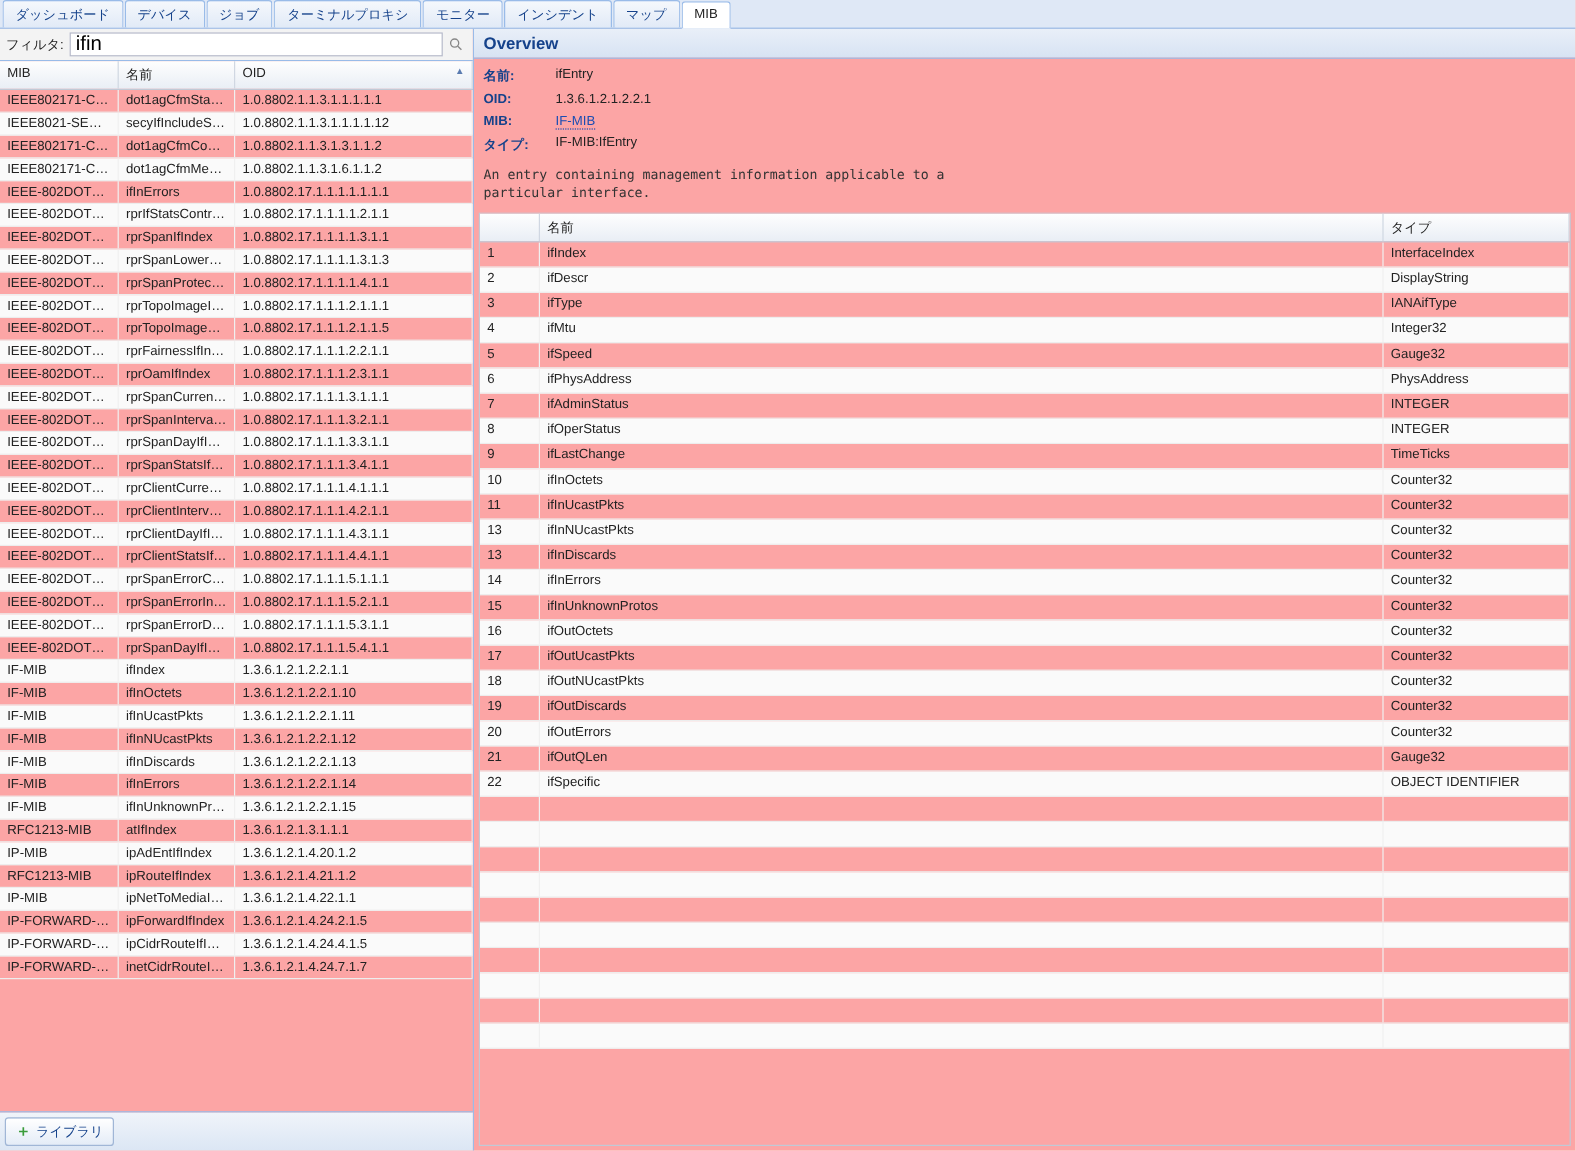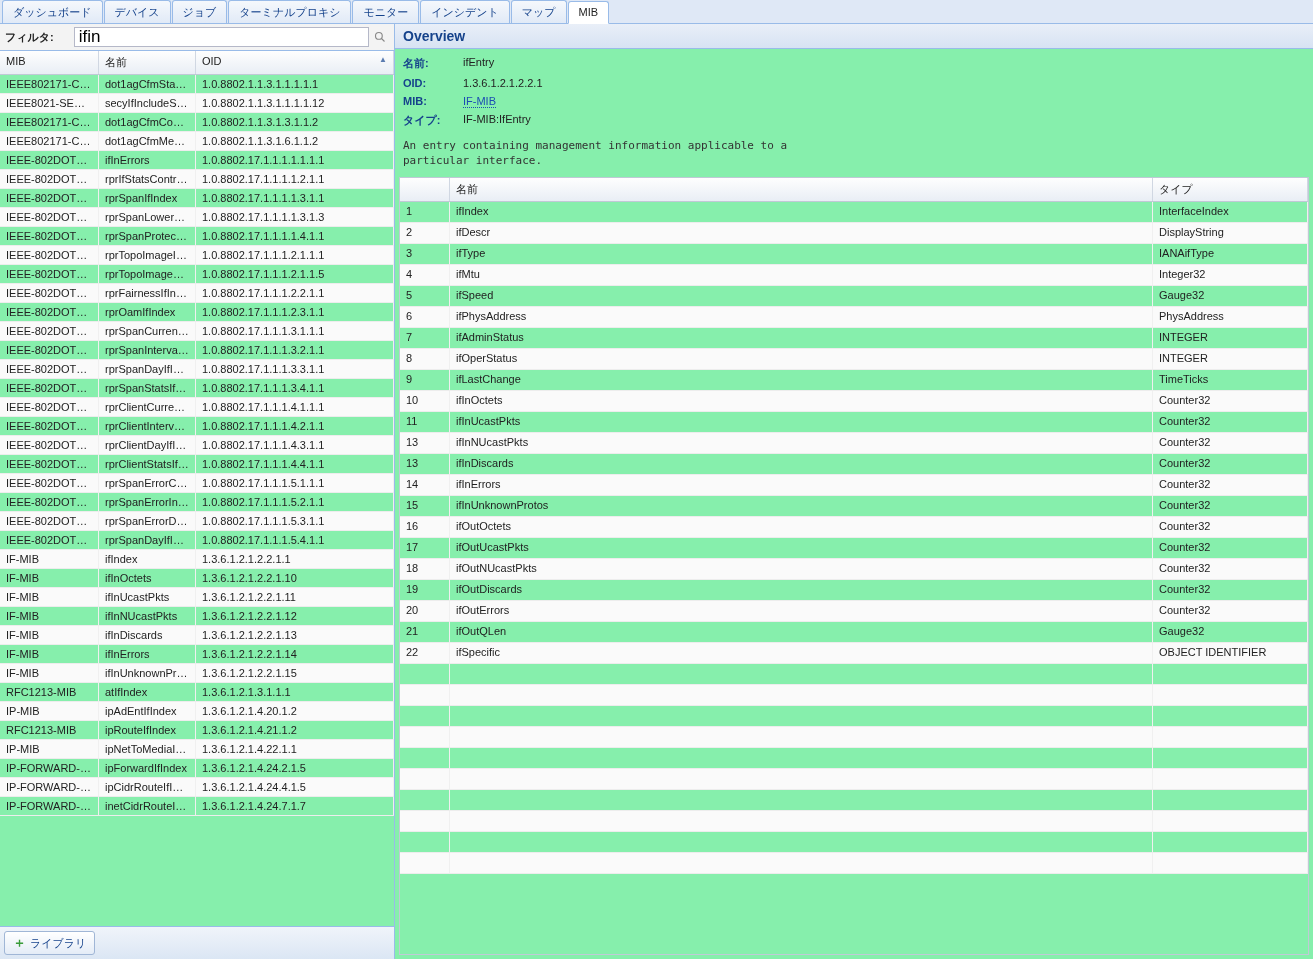--- a/index.html
+++ b/index.html
@@ -1,29 +1,29 @@
 <!DOCTYPE html>
 <html><head>
 <meta charset="utf-8">
 <style>
 * { box-sizing: border-box; margin: 0; padding: 0; }
 body { font-family: "Meiryo", "MS PGothic", Arial, sans-serif; font-size: 11px; background: #fff; color: #222; }
-.app { display: flex; flex-direction: column; width: 1313px; height: 959px; background: #86efac; }
+.app { display: flex; flex-direction: column; width: 1313px; height: 959px; background: #fca5a5; }
 
 
 .tabs { display: flex; background: #dfe8f6; border-bottom: 1px solid #99bbe8; padding-left: 2px; }
 .tab { padding: 4px 10px 3px; border: 1px solid #99bbe8; border-bottom: none; background: linear-gradient(#f5f8fc, #e1eaf7); margin-right: 1px; border-radius: 3px 3px 0 0; cursor: pointer; color: #15428b; font-size: 11px; }
 .tab.active { background: #fff; color: #222; position: relative; top: 1px; border-bottom: 1px solid #fff; }
 
 .main { display: flex; flex: 1; overflow: hidden; }
 
 
 .left { width: 395px; display: flex; flex-direction: column; border-right: 1px solid #99bbe8; }
 .filter-bar { display: flex; align-items: center; padding: 3px 5px; border-bottom: 1px solid #99bbe8; background: #f3f3f3; }
-.filter-label { color: #222; margin-right: 20px; font-weight: bold; }
+.filter-label { color: #222; margin-right: 5px; }
 .filter-input { flex: 1; border: 1px solid #b5b8c8; padding: 2px 4px; font-size: 17px; height: 20px; }
 .filter-search { width: 18px; height: 18px; margin-left: 2px; display: flex; align-items: center; justify-content: center; cursor: pointer; color: #888; }
 .filter-search svg { width: 12px; height: 12px; }
 
 .grid-header { display: flex; background: linear-gradient(#fefefe, #e9eef5); border-bottom: 1px solid #c0c9d6; font-weight: normal; color: #222; }
 .gh-cell { padding: 4px 6px; border-right: 1px solid #d0d7e2; overflow: hidden; white-space: nowrap; text-overflow: ellipsis; position: relative; }
 .gh-cell.sort-asc::after { content: "▲"; position: absolute; right: 6px; font-size: 8px; color: #5a7bb0; }
 .col-mib { width: 99px; }
 .col-name { width: 97px; }
 .col-oid { flex: 1; }

